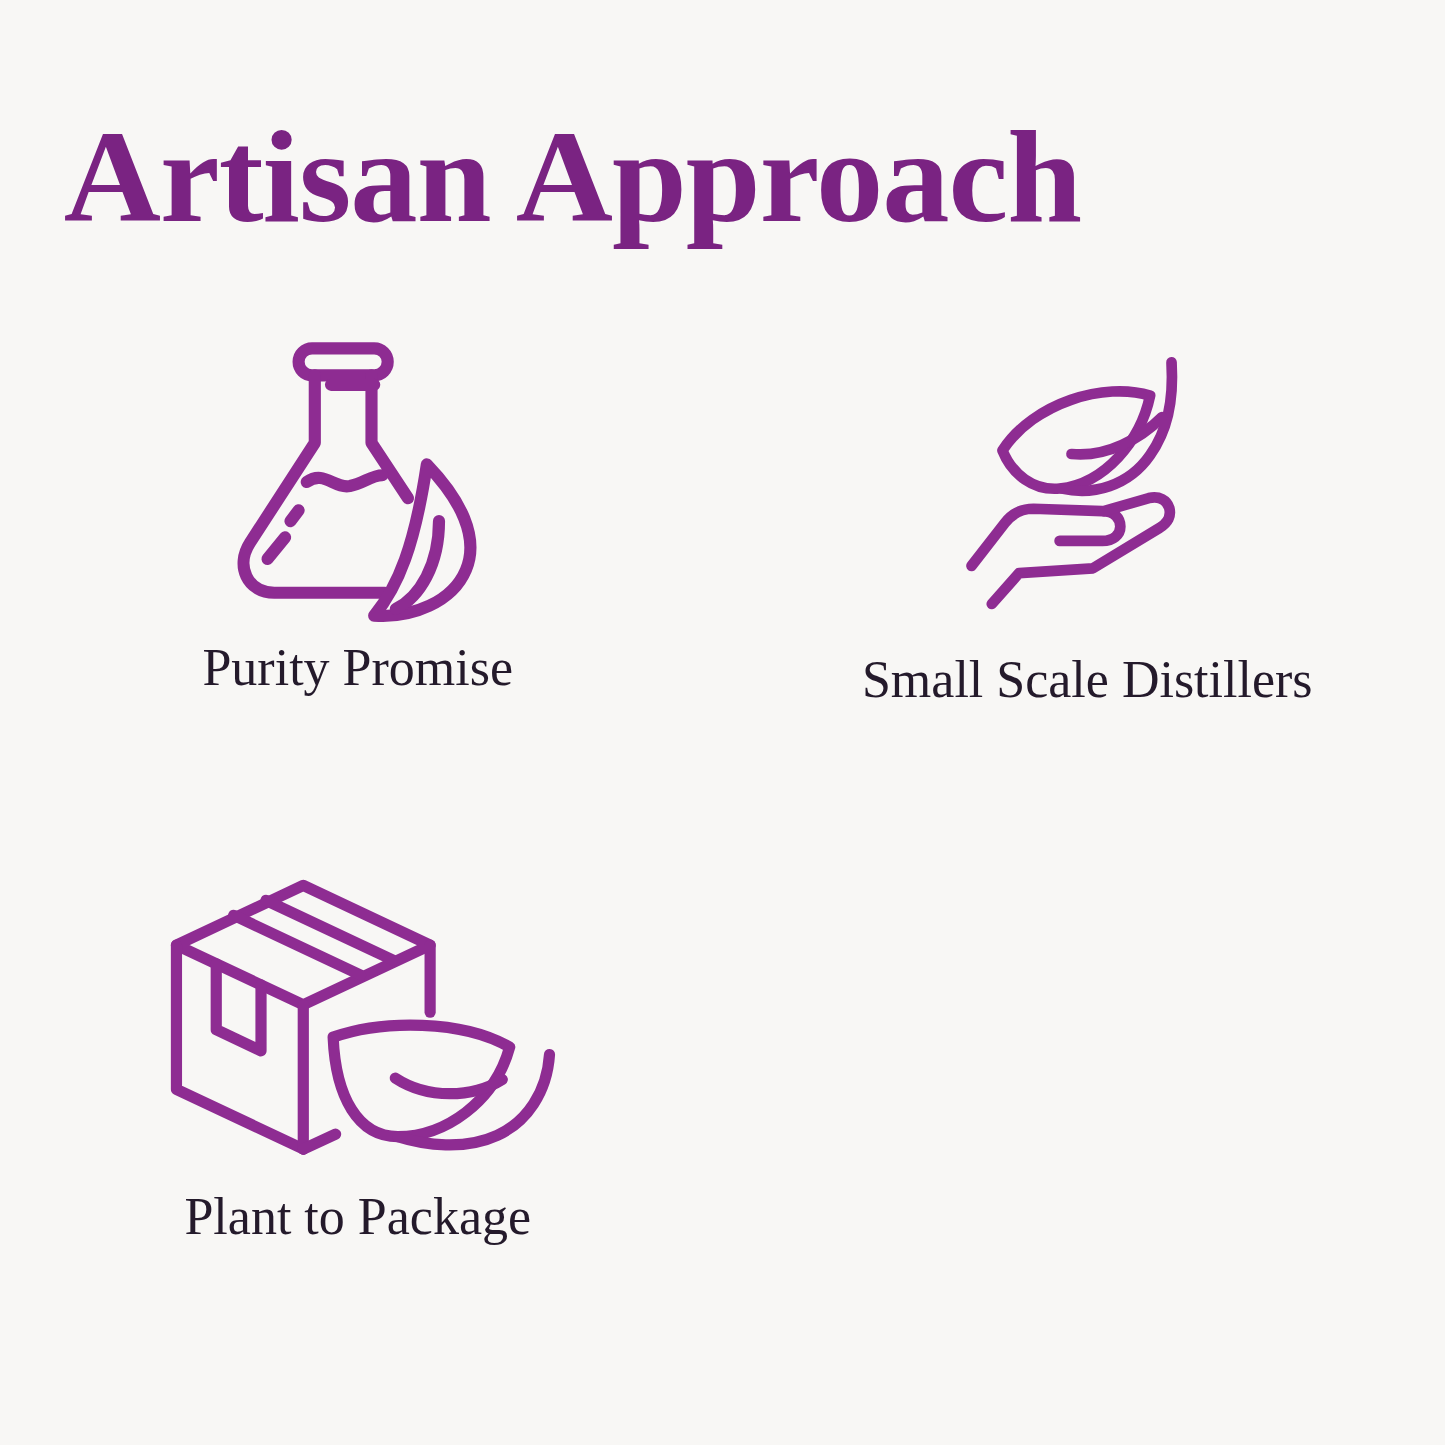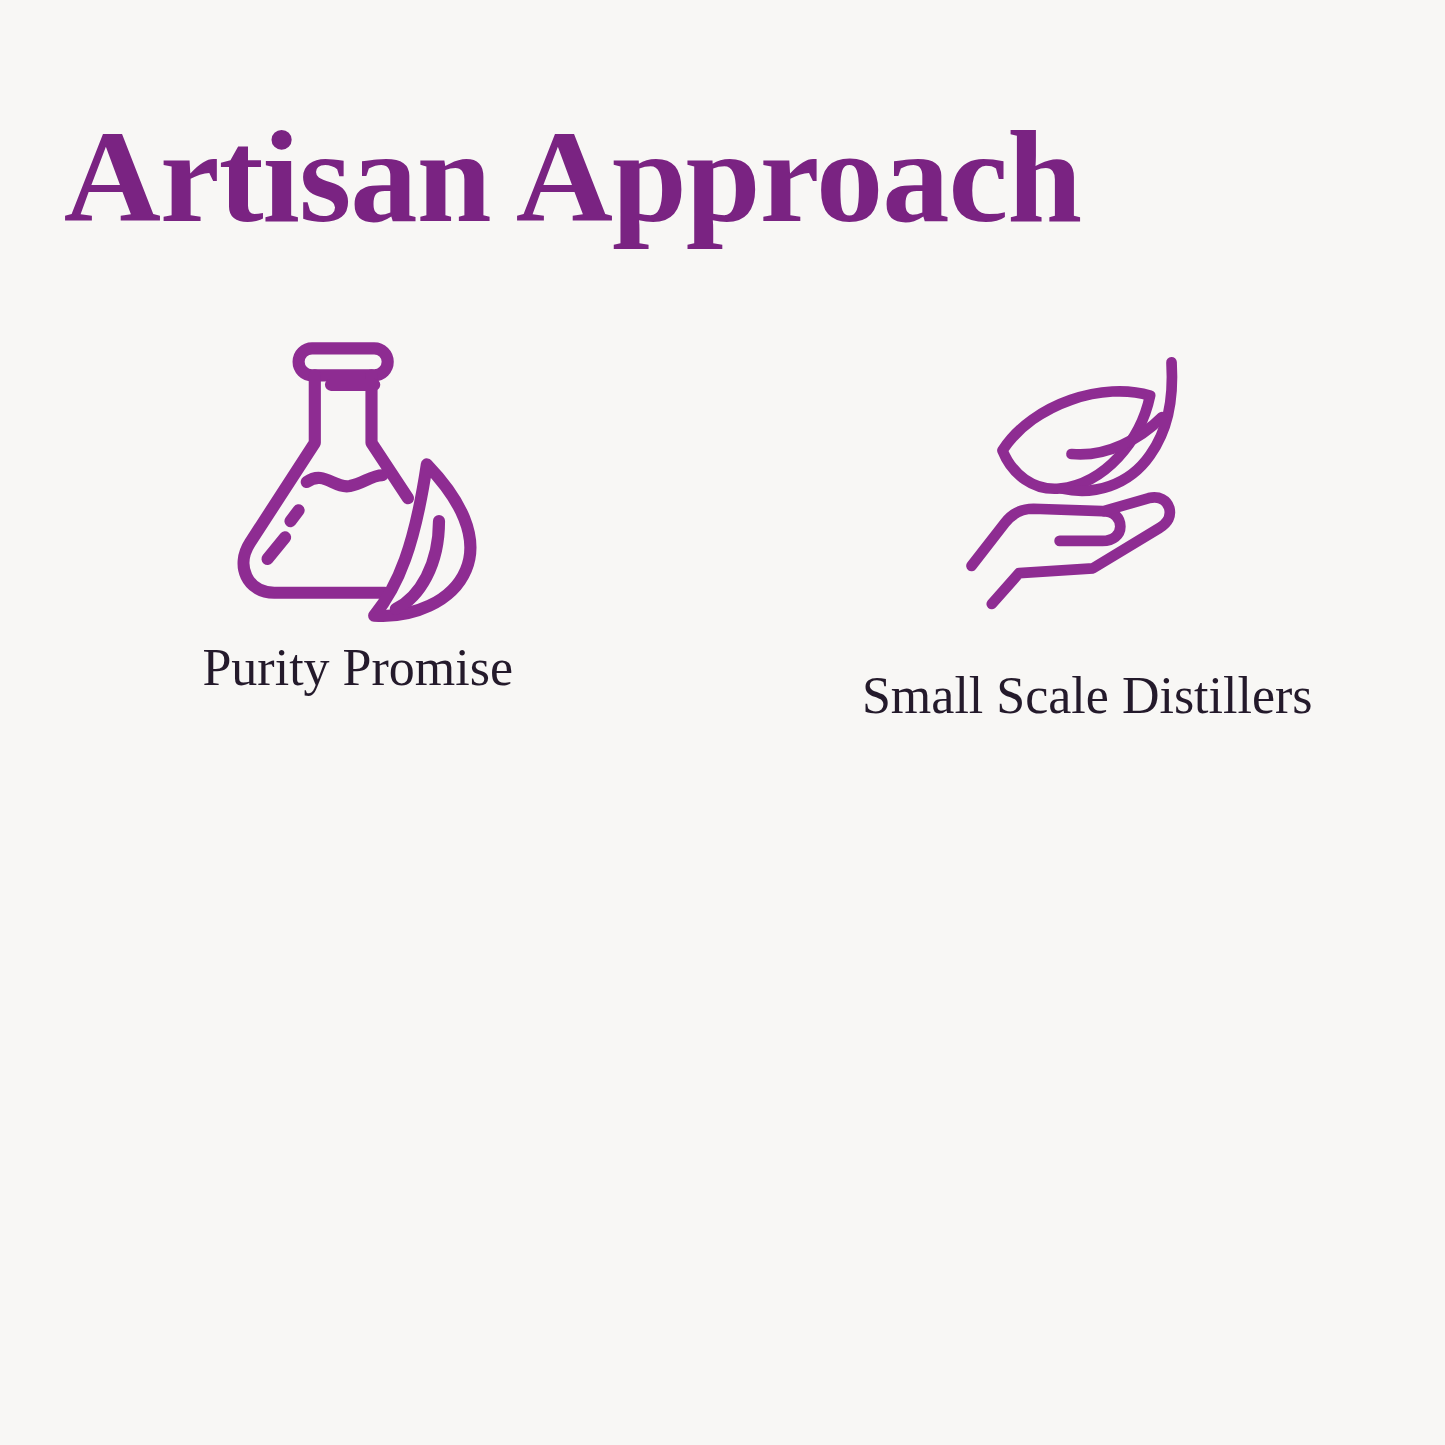--- a/index.html
+++ b/index.html
@@ -89,21 +89,21 @@
     color: #241a2b;
     text-align: center;
     max-width: 560px;
     white-space: pre-line;
   }
 
   
   .feature.r1 .feature-icon { height: 292px; }
   .feature.r1 .feature-label { margin-top: 10px; }
   .feature.r2 .feature-icon { height: 286px; }
-  .feature.r2 .feature-label { margin-top: 44px; }
+  .feature.r2 .feature-label { margin-top: 28px; }
 
   .feature.c1.r1 .feature-icon { width: 270px; }
   .feature.c2.r1 .feature-icon { width: 320px; }
   .feature.c1.r2 .feature-icon { width: 250px; }
   .feature.c2.r2 .feature-icon { width: 400px; }
 </style>
 </head>
 <body>
 
 <div class="page">
@@ -154,15 +154,43 @@
 
           <path d="M8 183 L36 147 C42 139 50 135 60 135 L118 137
                    C128 137 133 143 133 150 C133 157 127 162 118 162 L82 162"></path>
           <path d="M119 137 L157 126 C166 124 172 128 174 134
                    C176 141 173 147 166 151 L110 185 L48 189 L25 215"></path>
         </svg>
       </div>
       <div class="feature-label">Small Scale Distillers</div>
     </div>
 
+    <div class="feature c2 r2">
+      <div class="feature-icon">
+        <svg viewBox="0 0 320 230" fill="none" stroke="#8e2c92" stroke-width="9" stroke-linecap="round" stroke-linejoin="round" aria-hidden="true">
+
+          <path d="M14 58 L116 10 L218 58 L116 106 Z"></path>
+
+          <path d="M14 58 L14 174 L116 222"></path>
+
+          <path d="M116 106 L116 222"></path>
+
+          <path d="M218 58 L218 112"></path>
+
+          <path d="M116 222 L142 210"></path>
+
+          <path d="M60 34 L162 82"></path>
+
+          <path d="M86 22 L188 70"></path>
+
+          <path d="M46 73 L46 126 L82 143 L82 90"></path>
+
+          <path d="M140 132 C180 118 244 118 282 140
+                   C270 184 230 212 192 212 C160 212 142 180 140 132 Z"></path>
+          <path d="M314 146 C312 176 296 200 272 211 C246 223 214 219 192 212"></path>
+          <path d="M190 165 C216 182 252 181 276 166"></path>
+        </svg>
+      </div>
+      <div class="feature-label">Plant to Package</div>
+    </div>
 
   </div>
 </div>
 
 </body></html>

